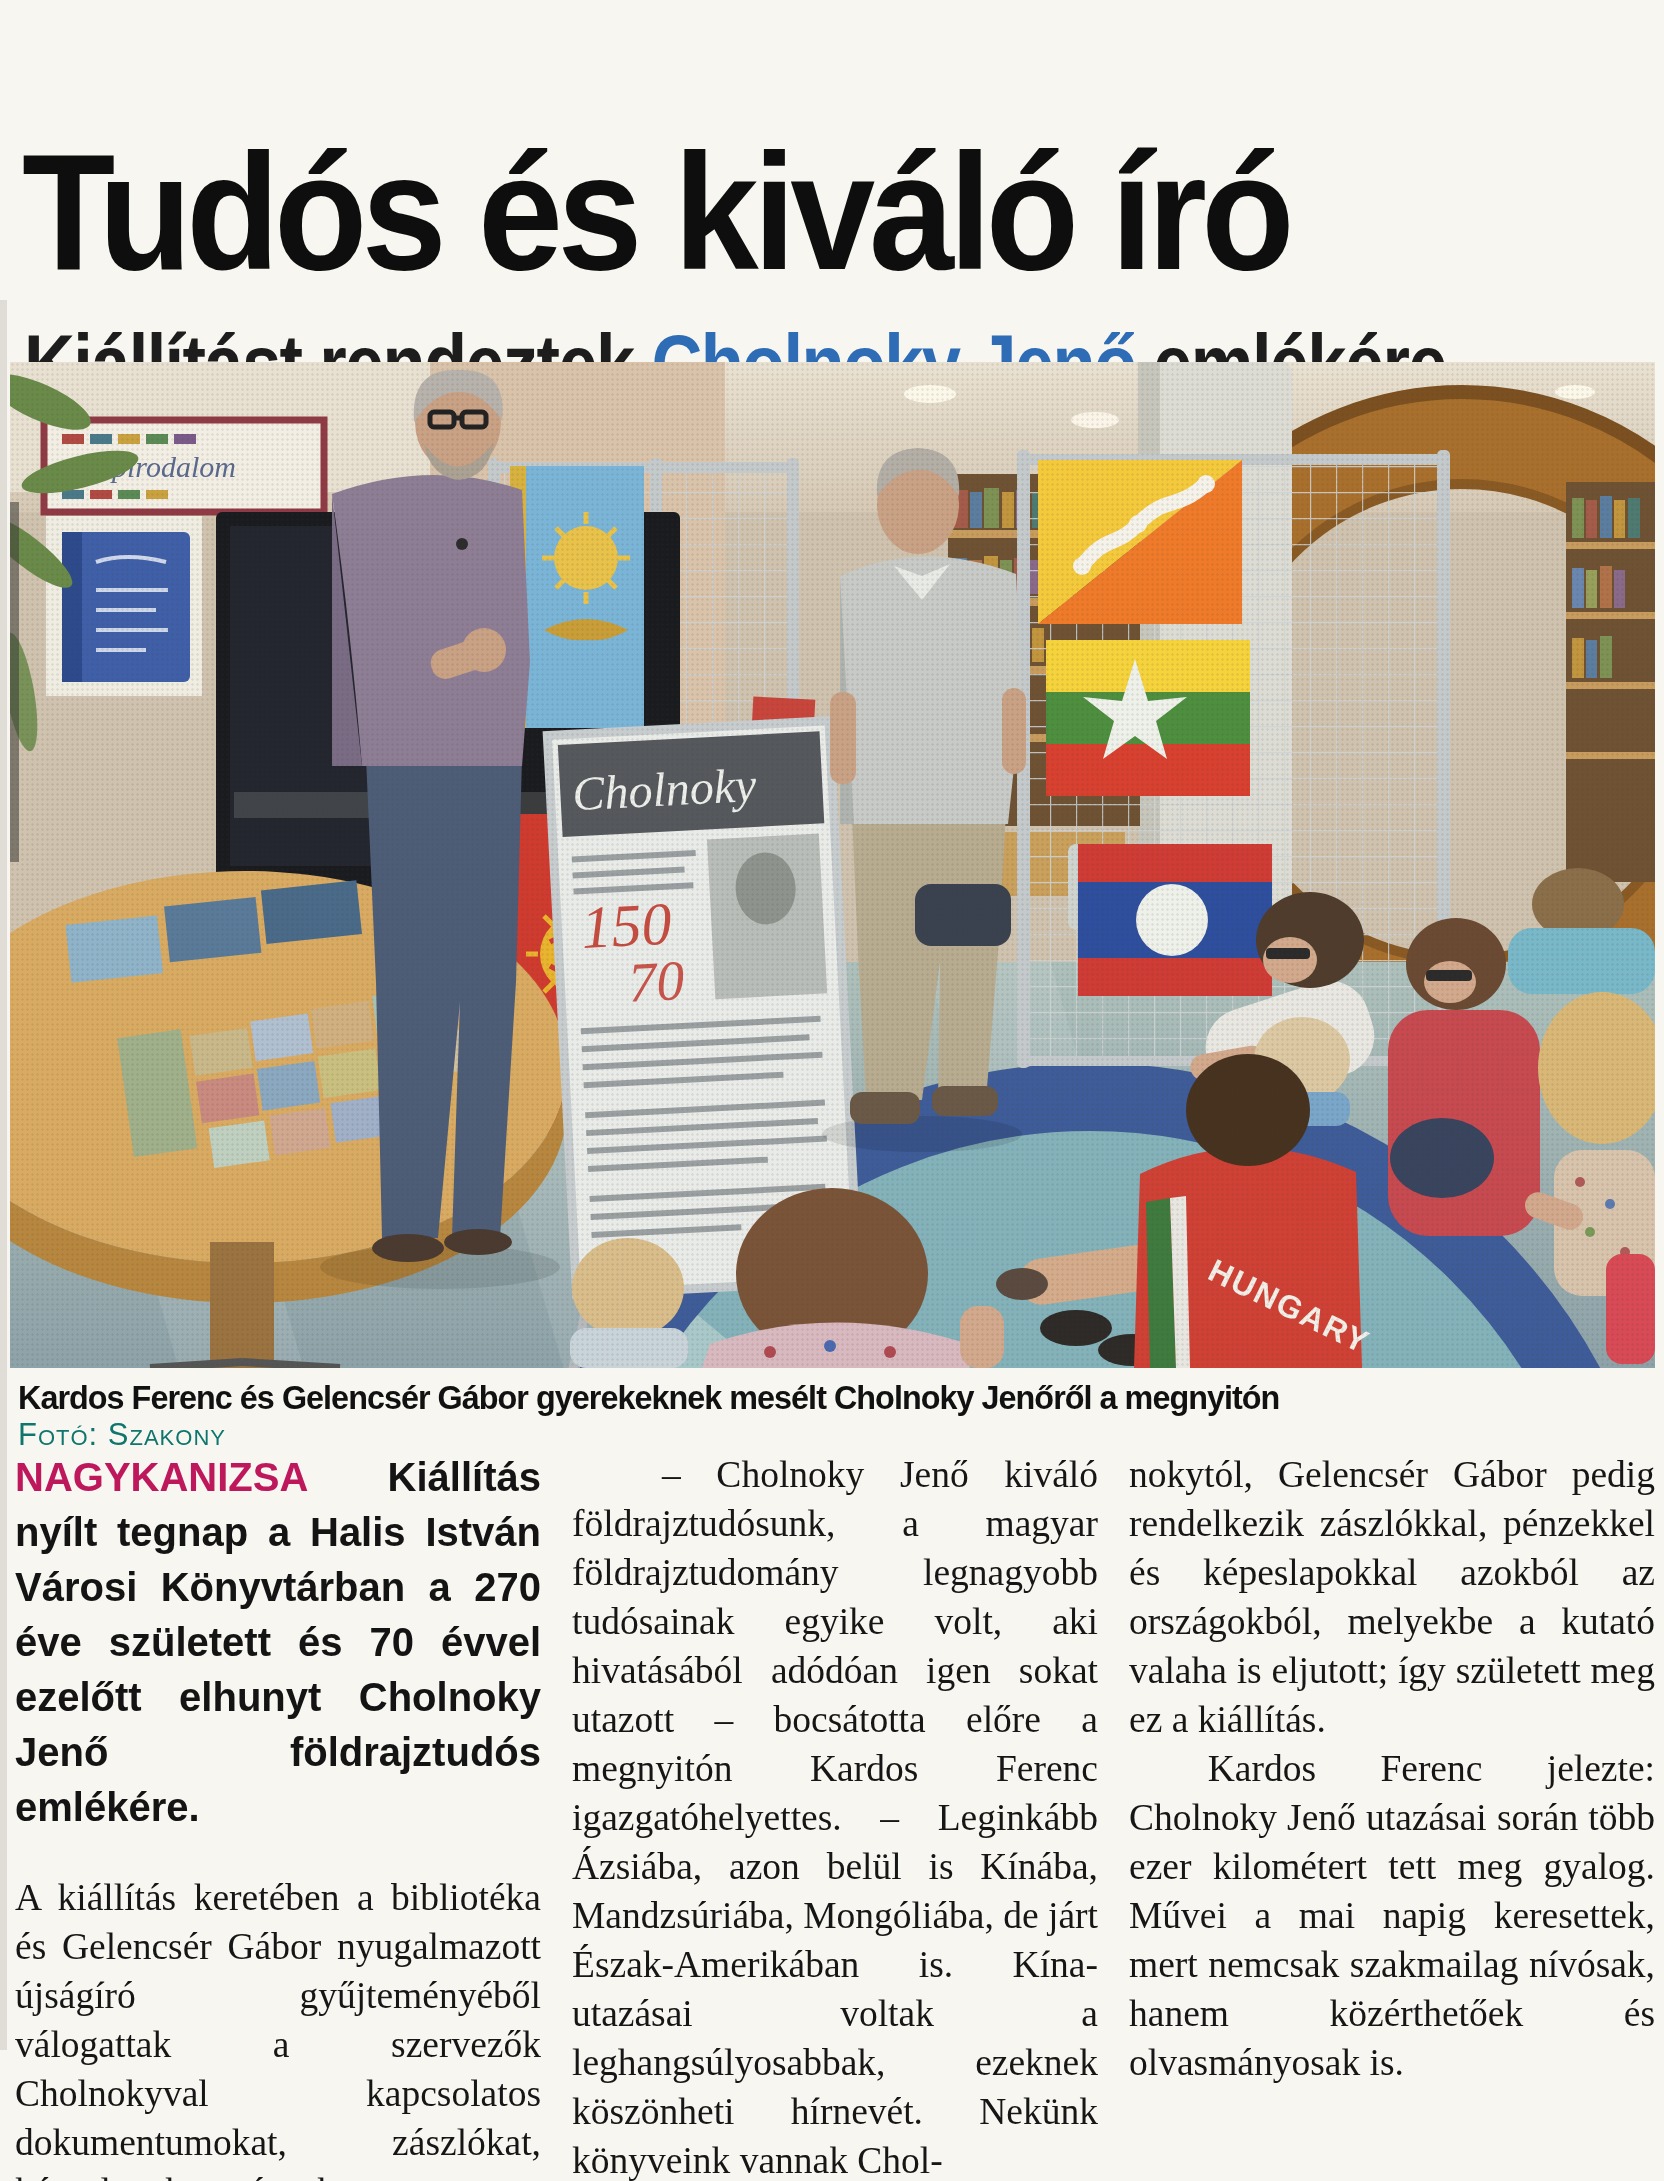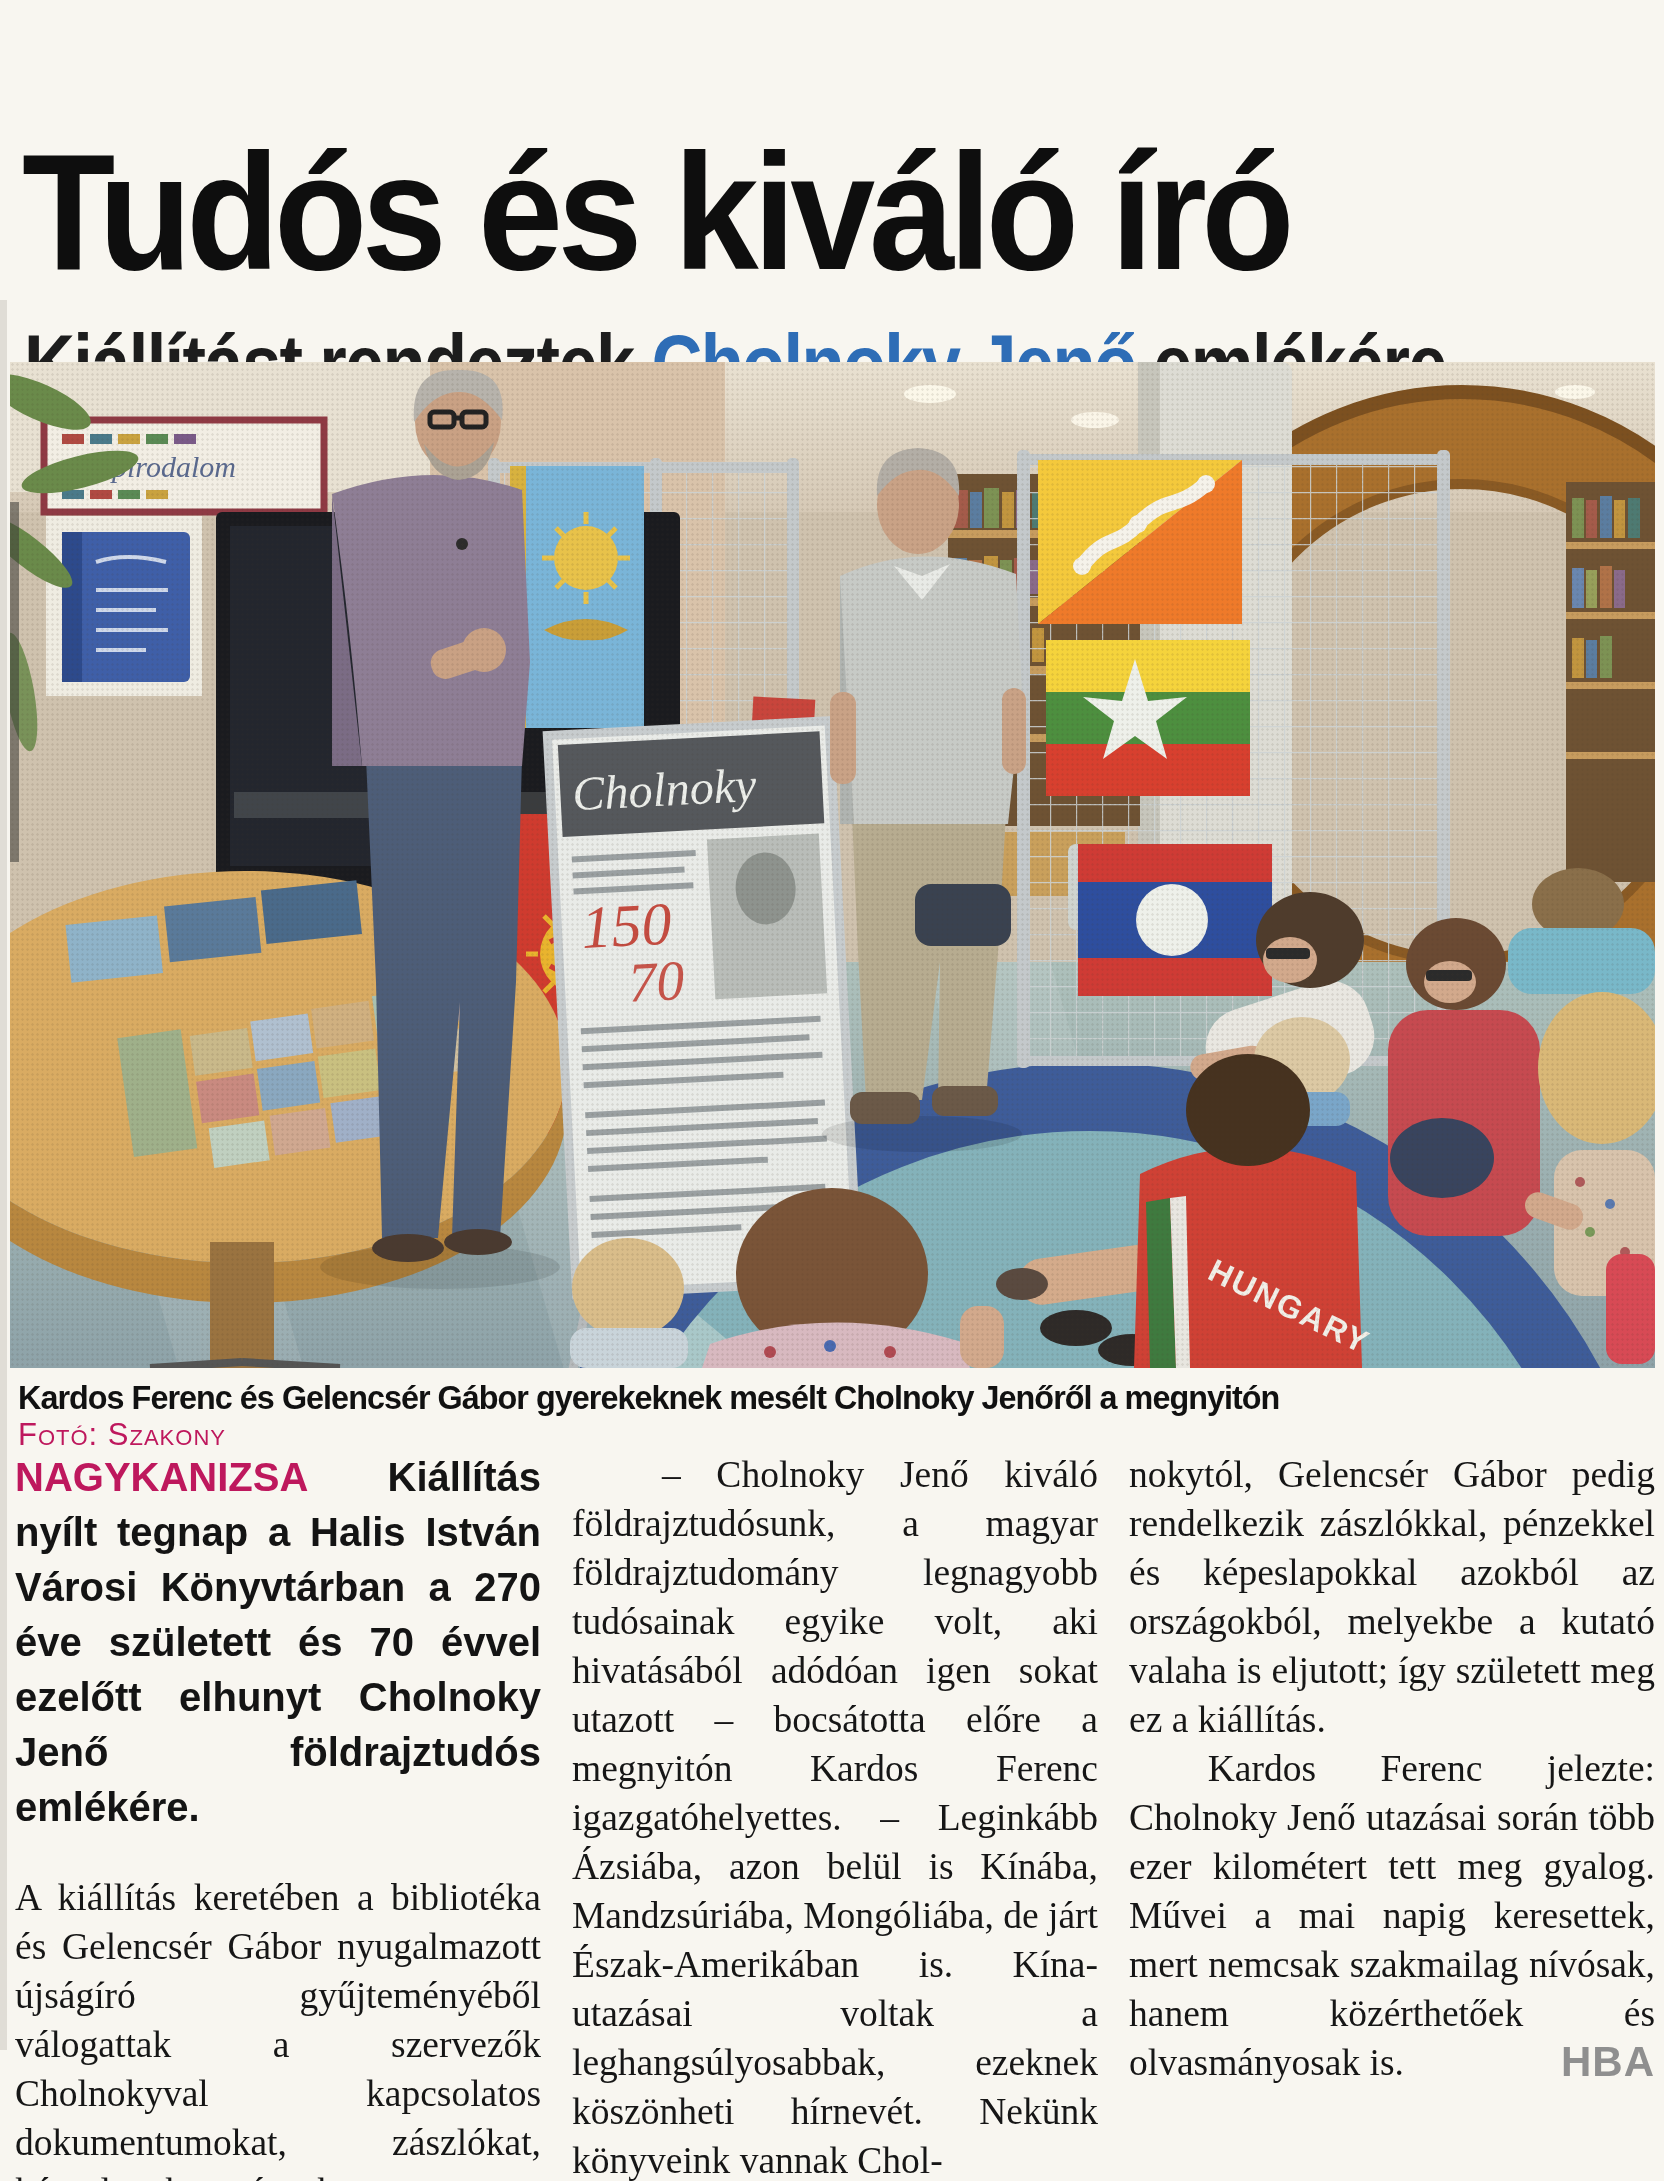--- a/index.html
+++ b/index.html
@@ -41,21 +41,21 @@
   
   .caption-row{
     position:absolute;left:18px;top:1378px;width:1634px;
     display:flex;justify-content:space-between;align-items:baseline;flex-direction:column;
   }
   .caption{
     font-weight:bold;font-size:34px;color:#111;letter-spacing:-1px;
     transform:scaleX(0.95);transform-origin:left top;white-space:nowrap;
   }
   .credit{
-    font-variant:small-caps;font-size:31px;color:#be185d;letter-spacing:1px;white-space:nowrap;
+    font-variant:small-caps;font-size:31px;color:#0f766e;letter-spacing:1px;white-space:nowrap;
   }
 
   
   .article{
     position:absolute;left:15px;top:1450px;width:1640px;height:720px;
     display:flex;gap:31px;
   }
   .col{width:526px;}
   .lead{
     font-family:"Liberation Sans",sans-serif;font-weight:bold;
@@ -512,16 +512,15 @@
     <div class="col">
       <p class="lead"><span class="loc">NAGYKANIZSA</span><span> Kiállítás nyílt tegnap a Halis István Városi Könyvtárban a 270 éve született és 70 évvel ezelőtt elhunyt Cholnoky Jenő földrajztudós emlékére.</span></p>
       <p class="serif">A kiállítás keretében a bibliotéka és Gelencsér Gábor nyugalmazott újságíró gyűjteményéből válogattak a szervezők Cholnokyval kapcsolatos dokumentumokat, zászlókat, képeslapokat, pénzeket.</p>
     </div>
     <div class="col">
       <p class="serif col2-first">– Cholnoky Jenő kiváló földrajztudósunk, a magyar földrajztudomány legnagyobb tudósainak egyike volt, aki hivatásából adódóan igen sokat utazott – bocsátotta előre a megnyitón Kardos Ferenc igazgatóhelyettes. – Leginkább Ázsiába, azon belül is Kínába, Mandzsúriába, Mongóliába, de járt Észak-Amerikában is. Kína-utazásai voltak a leghangsúlyosabbak, ezeknek köszönheti hírnevét. Nekünk könyveink vannak Chol-</p>
     </div>
     <div class="col">
       <p class="serif">nokytól, Gelencsér Gábor pedig rendelkezik zászlókkal, pénzekkel és képeslapokkal azokból az országokból, melyekbe a kutató valaha is eljutott; így született meg ez a kiállítás.</p>
       <p class="serif indent" style="margin-top:0;">Kardos Ferenc jelezte: Cholnoky Jenő utazásai során több ezer kilométert tett meg gyalog. Művei a mai napig keresettek, mert nemcsak szakmailag nívósak, hanem közérthetőek és olvasmányosak is.</p>
-      <div class="byline-row"><span class="byline">HBA</span></div>
     </div>
   </div>
 </div>
 
 </body></html>

